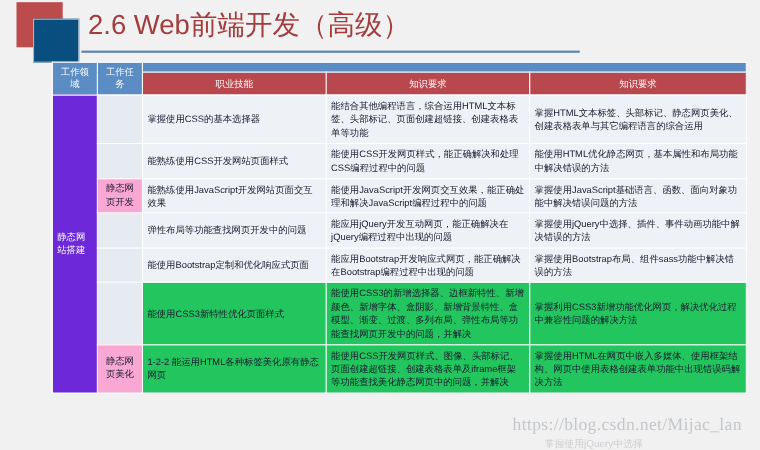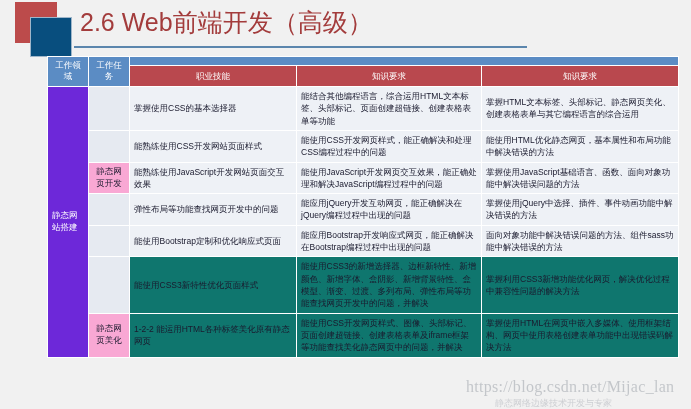--- a/index.html
+++ b/index.html
@@ -96,21 +96,21 @@
   }
   .cell-task {
     background: #f9a8d4;
     color: #1a1a2e;
     text-align: center;
     font-size: 8.5px;
     line-height: 1.4;
   }
   .cell-task-empty { background: #e6eaf1; }
   .cell-body-a { background: #eef1f6; }
-  .cell-body-b { background: #0f766e; }
+  .cell-body-b { background: #22c55e; }
   .cell-body-a, .cell-body-b { text-align: left; }
 
   
   #watermark {
     position: absolute;
     left: 466px; top: 378px;
     font-size: 16px;
     color: rgba(128,135,145,0.40);
     white-space: nowrap;
     pointer-events: none;
@@ -184,33 +184,33 @@
       <td class="cell-task-empty"></td>
       <td class="cell-body-a">弹性布局等功能查找网页开发中的问题</td>
       <td class="cell-body-a">能应用jQuery开发互动网页，能正确解决在jQuery编程过程中出现的问题</td>
       <td class="cell-body-a">掌握使用jQuery中选择、插件、事件动画功能中解决错误的方法</td>
     </tr>
 
     <tr>
       <td class="cell-task-empty"></td>
       <td class="cell-body-a">能使用Bootstrap定制和优化响应式页面</td>
       <td class="cell-body-a">能应用Bootstrap开发响应式网页，能正确解决在Bootstrap编程过程中出现的问题</td>
-      <td class="cell-body-a">面向对象功能中解决错误问题的方法、组件sass功能中解决错误的方法</td>
+      <td class="cell-body-a">掌握使用Bootstrap布局、组件sass功能中解决错误的方法</td>
     </tr>
 
     <tr>
       <td class="cell-task-empty"></td>
       <td class="cell-body-b">能使用CSS3新特性优化页面样式</td>
       <td class="cell-body-b">能使用CSS3的新增选择器、边框新特性、新增颜色、新增字体、盒阴影、新增背景特性、盒模型、渐变、过渡、多列布局、弹性布局等功能查找网页开发中的问题，并解决</td>
       <td class="cell-body-b">掌握利用CSS3新增功能优化网页，解决优化过程中兼容性问题的解决方法</td>
     </tr>
 
     <tr>
       <td class="cell-task">静态网页美化</td>
       <td class="cell-body-b">1-2-2 能运用HTML各种标签美化原有静态网页</td>
       <td class="cell-body-b">能使用CSS开发网页样式、图像、头部标记、页面创建超链接、创建表格表单及iframe框架等功能查找美化静态网页中的问题，并解决</td>
       <td class="cell-body-b">掌握使用HTML在网页中嵌入多媒体、使用框架结构、网页中使用表格创建表单功能中出现错误码解决方法</td>
     </tr>
   </tbody>
 </table>
 
 <div id="watermark">https://blog.csdn.net/Mijac_lan</div>
-<div id="watermark-sub">静态网络边缘技术开发与专家</div>
+<div id="watermark-sub">掌握使用jQuery中选择</div>
 
 </body></html>

